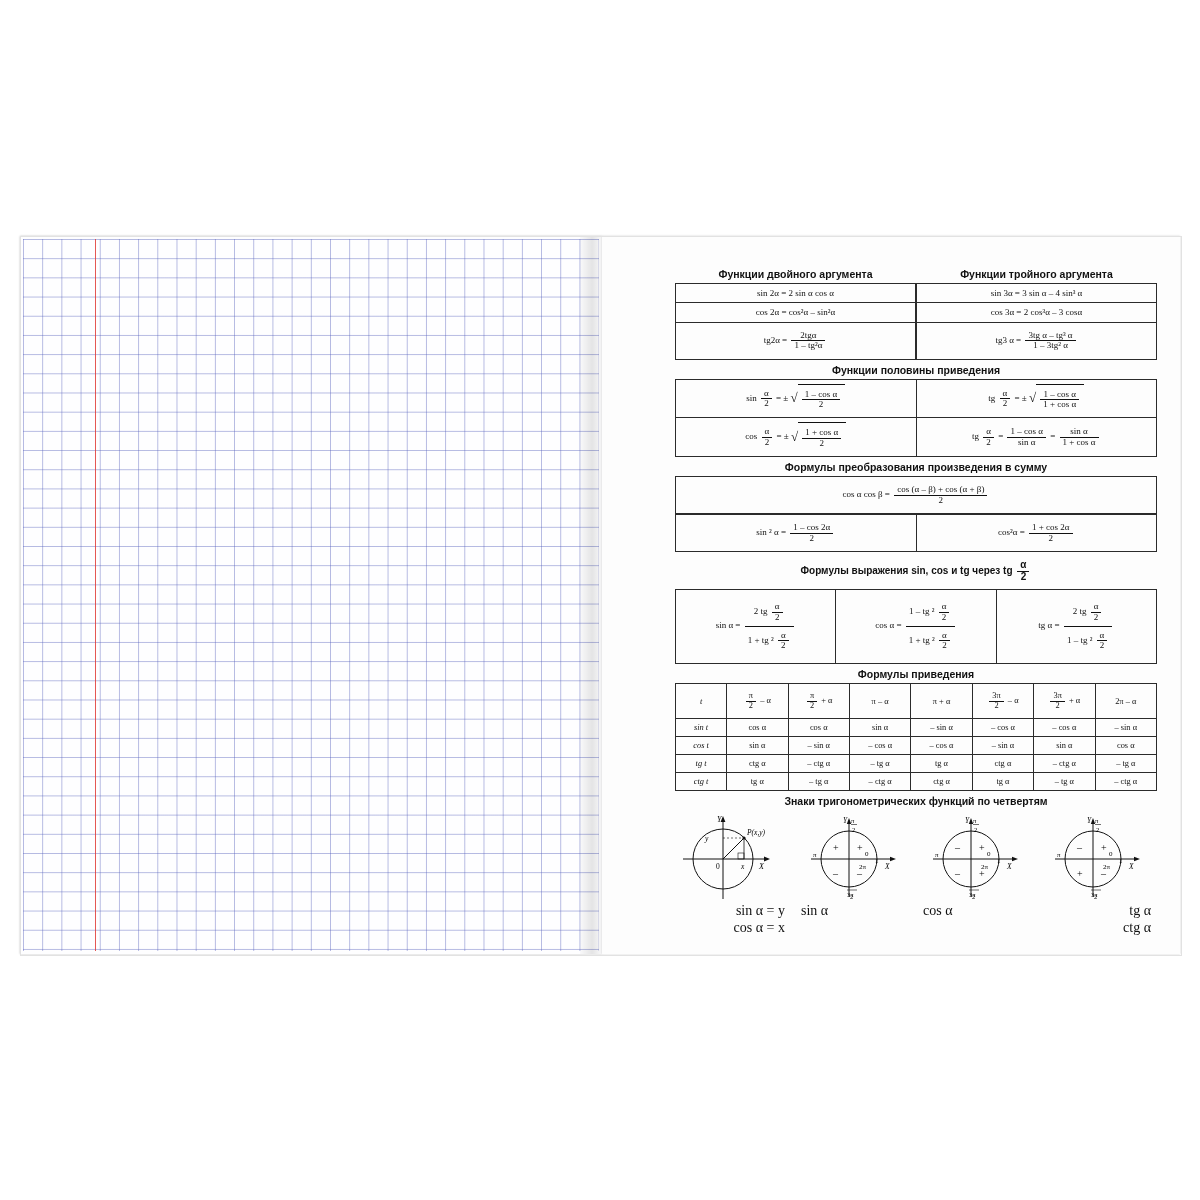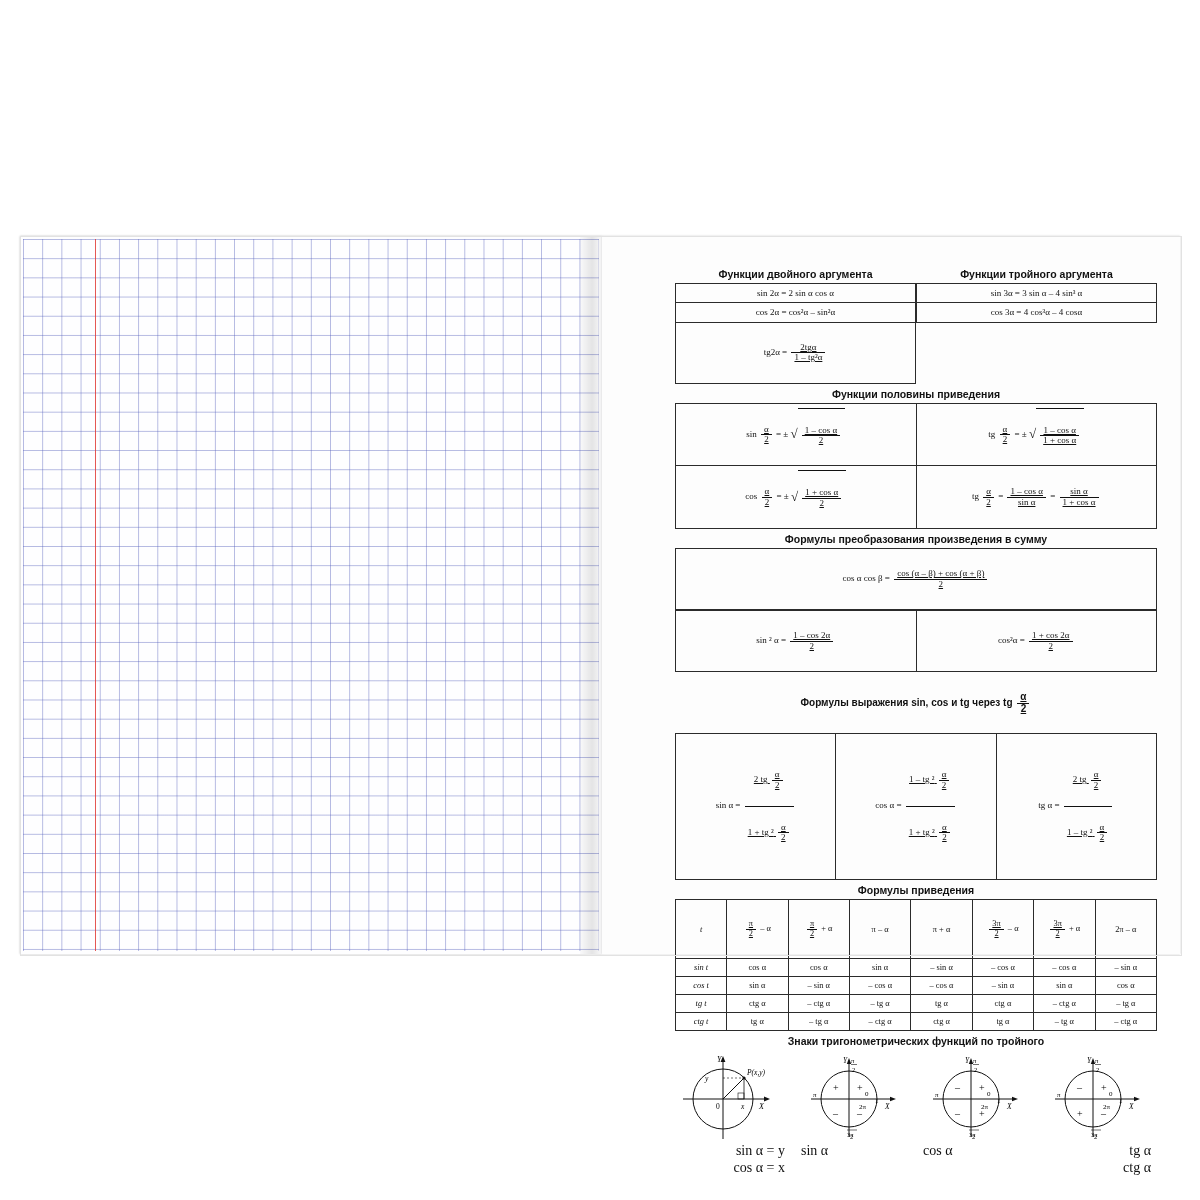--- a/index.html
+++ b/index.html
@@ -29,21 +29,21 @@
     font-family:"Liberation Sans",sans-serif;}
   .tbl{width:100%;border-collapse:collapse;table-layout:fixed;}
   .tbl td{border:1px solid #2b2b2b;text-align:center;vertical-align:middle;
     padding:4px 2px;font-size:9px;line-height:1.15;color:#111;}
   .row2{display:flex;gap:0;justify-content:space-between;}
   .row2 > div{flex:1;}
   .hd{font-weight:bold;font-size:10px;text-align:center;margin:4px 0 3px;
     font-family:"Liberation Sans",sans-serif;color:#111;}
 
   
-  .frac{display:inline-block;vertical-align:middle;text-align:center;line-height:1.05;margin:16px 2px;text-decoration:underline;}
+  .frac{display:inline-block;vertical-align:middle;text-align:center;line-height:1.05;margin:4px 2px;}
   .frac .num{display:block;padding:0 3px;border-bottom:1px solid #111;}
   .frac .den{display:block;padding:0 3px;}
   .sqrt{display:inline-block;vertical-align:middle;}
   .sqrt .rad{display:inline-block;vertical-align:middle;font-size:1.45em;line-height:.8;}
   .sqrt .body{display:inline-block;vertical-align:middle;border-top:1px solid #111;padding:1px 3px 0 2px;}
   .it{font-style:italic;}
 
   
   .redtbl{width:100%;border-collapse:collapse;table-layout:fixed;}
   .redtbl td{border:1px solid #2b2b2b;text-align:center;font-size:8.4px;padding:4px 1px;color:#111;}
@@ -97,21 +97,30 @@
               </table>
           </div>
           <div>
             <div class="sec-title">Функции тройного аргумента</div>
             <table class="tbl">
               <tbody>
                   <tr>
                     <td>sin 3α = 3 sin α – 4 sin³ α</td>
                   </tr>
               <tr>
-                    <td>cos 3α = 4 cos³α – 4 cosα</td>
+                    <td>cos 3α = 2 cos³α – 3 cosα</td>
+                  </tr>
+              <tr>
+                    <td>
+                <span>tg3 α =</span>
+                <span class="frac">
+                  <span class="num">3tg α – tg³ α</span>
+                  <span class="den">1 – 3tg² α</span>
+                </span>
+              </td>
                   </tr>
             </tbody>
               </table>
           </div>
         </div>
 
         <div class="sec-title">Функции половины приведения</div>
         <table class="tbl">
           <tbody>
               <tr>
@@ -362,21 +371,21 @@
             <td>– tg α</td>
             <td>– ctg α</td>
             <td>ctg α</td>
             <td>tg α</td>
             <td>– tg α</td>
             <td>– ctg α</td>
           </tr>
         </tbody>
           </table>
 
-        <div class="sec-title">Знаки тригонометрических функций по тройного</div>
+        <div class="sec-title">Знаки тригонометрических функций по четвертям</div>
         <div class="quads">
 
           <div class="quad">
             <svg width="116" height="92" viewBox="0 0 116 92">
               <circle cx="48" cy="48" r="30" fill="none" stroke="#111" stroke-width="1"></circle>
               <line x1="48" y1="88" x2="48" y2="8" stroke="#111" stroke-width="1"></line>
               <line x1="8" y1="48" x2="92" y2="48" stroke="#111" stroke-width="1"></line>
               <polygon points="48,5 45.6,11 50.4,11" fill="#111"></polygon>
               <polygon points="95,48 89,45.6 89,50.4" fill="#111"></polygon>
               <line x1="48" y1="48" x2="69" y2="27" stroke="#111" stroke-width="1"></line>

